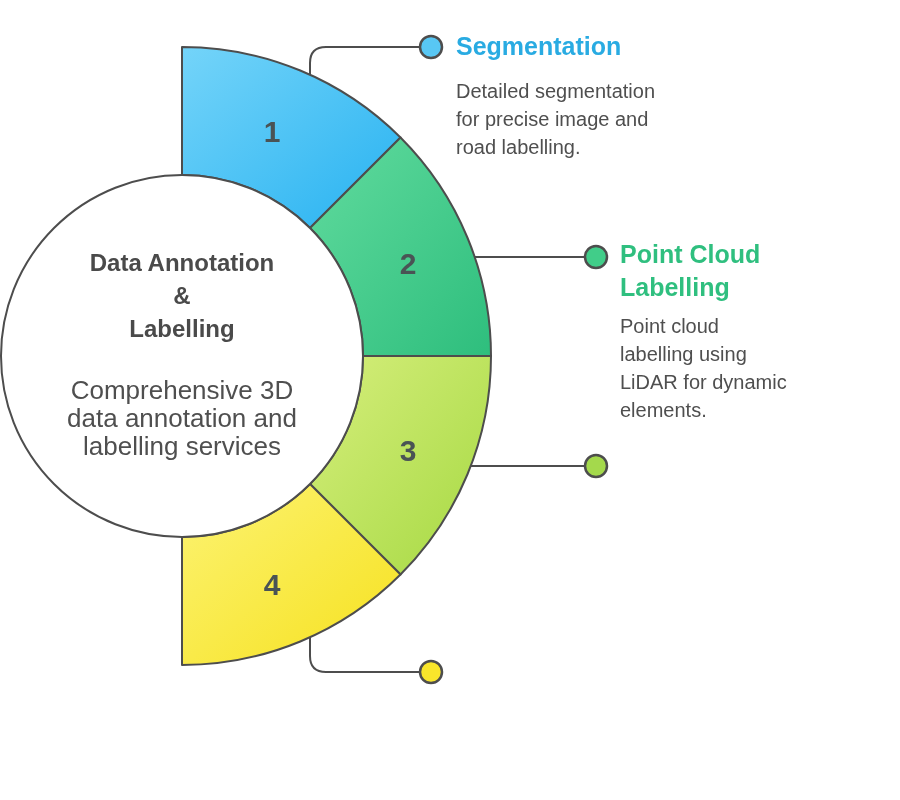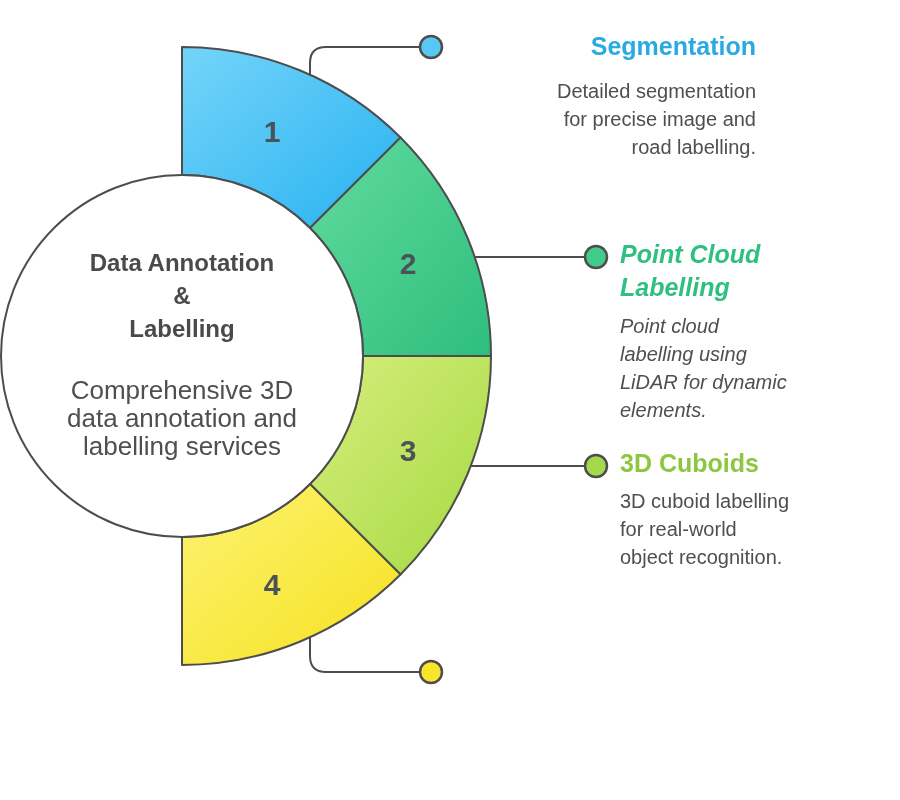--- a/index.html
+++ b/index.html
@@ -36,23 +36,23 @@
     line-height: 33px;
     white-space: pre-line;
   }
   .callout p {
     margin: 12px 0 0 0;
     font-size: 20px;
     line-height: 28px;
     color: #4F4F4F;
     white-space: pre-line;
   }
-  .callout-1 { left: 456px; top: 30px;  width: 300px; text-align: right; }
+  .callout-1 { left: 456px; top: 30px;  width: 300px; }
   .callout-1 p { margin-top: 14px; }
-  .callout-2 { left: 620px; top: 238px; width: 240px; font-style: italic; }
+  .callout-2 { left: 620px; top: 238px; width: 240px; }
   .callout-2 p { margin-top: 8px; }
   .callout-3 { left: 620px; top: 447px; width: 260px; }
   .callout-3 p { margin-top: 7px; }
   .callout-4 { left: 456px; top: 652px; width: 300px; }
   .callout-4 p { margin-top: 11px; }
   .center-block {
     position: absolute;
     left: 30px;
     width: 304px;
     text-align: center;
@@ -138,21 +138,15 @@
 
   <div class="callout callout-2">
     <h2 style="color: rgb(47, 191, 127);">Point Cloud
 Labelling</h2>
     <p>Point cloud
 labelling using
 LiDAR for dynamic
 elements.</p>
   </div>
 
-  <div class="callout callout-3">
-    <h2 style="color: rgb(141, 198, 63);">3D Cuboids</h2>
-    <p>3D cuboid labelling
-for real-world
-object recognition.</p>
-  </div>
 
 
 </div>
 
 </body></html>

